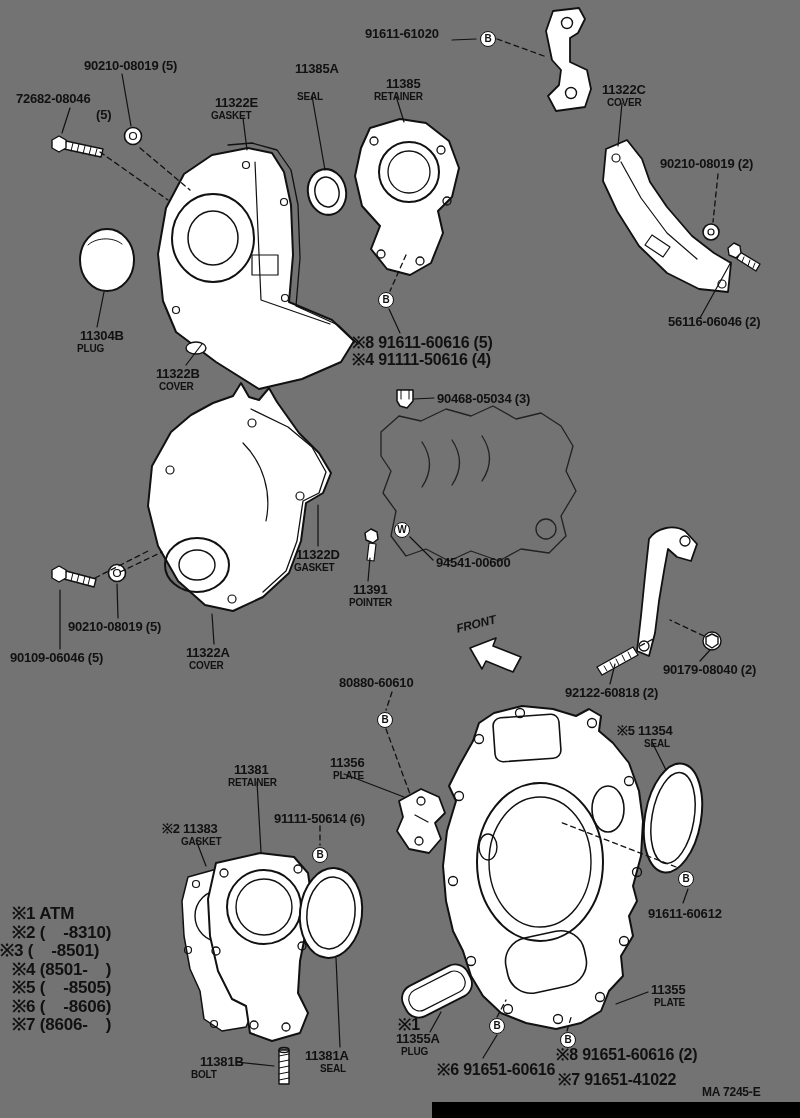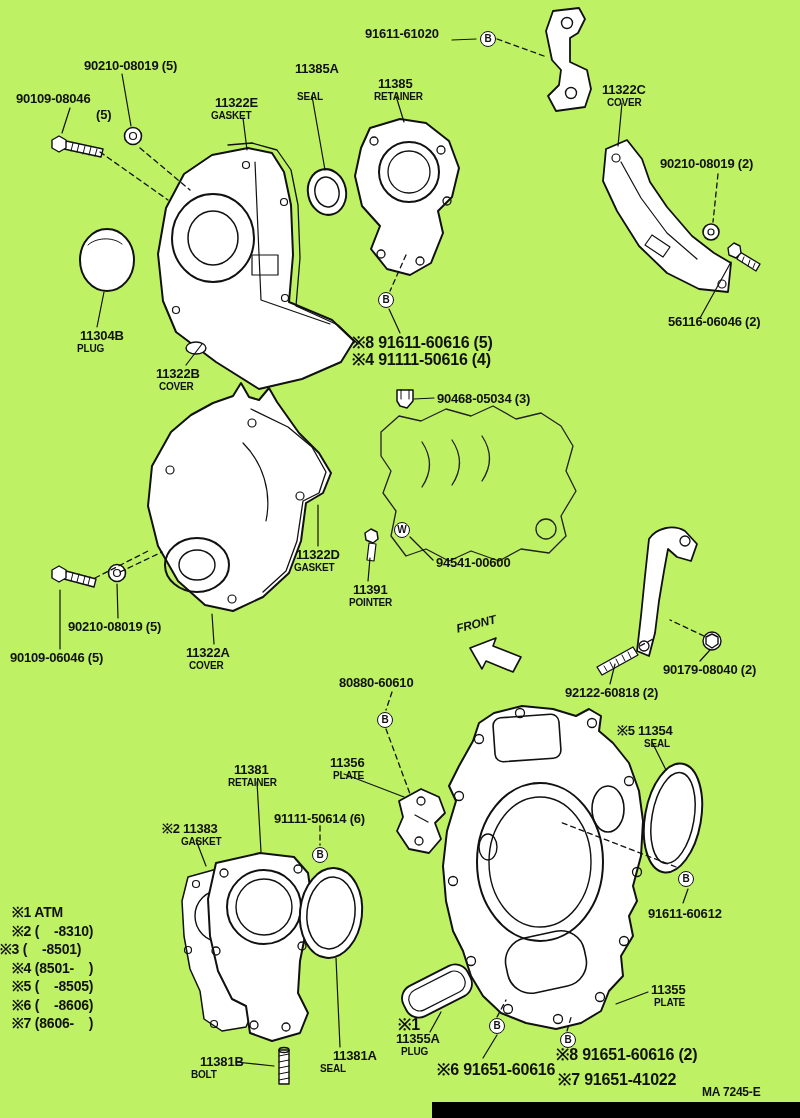--- a/index.html
+++ b/index.html
@@ -1,24 +1,24 @@
 <!DOCTYPE html>
 <html><head>
 <meta charset="utf-8">
 <style>
   *{margin:0;padding:0;box-sizing:border-box}
   html,body{background:#e9e9e9}
-  #stage{position:relative;width:800px;height:1118px;margin:0 auto;background:#bef264;
+  #stage{position:relative;width:800px;height:1118px;margin:0 auto;background:#737373;
          font-family:"Liberation Sans",sans-serif;color:#111;overflow:hidden}
   #linework{position:absolute;left:0;top:0}
   .lbl{position:absolute;font-weight:bold;font-size:13px;letter-spacing:-.2px;
        white-space:pre;color:#111;line-height:1.05}
   .sub{font-size:10px}
   .note{font-size:16px}
-  .legend{font-size:14px}
+  .legend{font-size:17px}
   .front{font-style:italic;font-size:12px;transform:rotate(-14deg);transform-origin:left top}
   .doc{font-size:12px}
   .csym{position:absolute;width:16px;height:16px;border:1.7px solid #111;border-radius:50%;
         background:#fff;font-size:10px;font-weight:bold;display:flex;align-items:center;
         justify-content:center;line-height:1}
   #bottombar{position:absolute;left:432px;top:1102px;width:368px;height:16px;background:#000}
 </style>
 </head>
 <body>
 
@@ -249,27 +249,27 @@
     <g stroke-width="1.3" stroke-dasharray="5 4">
       <path d="M497,39 L544,56 M140,148 L190,190 M100,152 L168,200 M718,174 L713,222
                M406,255 L390,291 M392,692 L386,710 M386,729 L410,794 M320,826 L320,845
                M676,867 L560,822 M497,1017 L506,1000 M567,1031 L572,1014
                M95,578 L150,550 M120,572 L162,552 M704,636 L670,620 M640,646 L655,638"></path>
     </g>
   </svg>
 
   <div class="lbl" style="left:365px;top:27px">91611-61020</div>
   <div class="lbl" style="left:84px;top:59px">90210-08019 (5)</div>
-  <div class="lbl" style="left:16px;top:92px">90109-08046</div>
+  <div class="lbl" style="left:16px;top:92px">72682-08046</div>
   <div class="lbl" style="left:96px;top:108px">(5)</div>
   <div class="lbl" style="left:215px;top:96px">11322E</div>
   <div class="lbl sub" style="left:211px;top:111px">GASKET</div>
   <div class="lbl" style="left:295px;top:62px">11385A</div>
   <div class="lbl sub" style="left:297px;top:92px">SEAL</div>
-  <div class="lbl" style="left:378px;top:77px">11385</div>
+  <div class="lbl" style="left:386px;top:77px">11385</div>
   <div class="lbl sub" style="left:374px;top:92px">RETAINER</div>
   <div class="lbl" style="left:602px;top:83px">11322C</div>
   <div class="lbl sub" style="left:607px;top:98px">COVER</div>
   <div class="lbl" style="left:660px;top:157px">90210-08019 (2)</div>
   <div class="lbl" style="left:80px;top:329px">11304B</div>
   <div class="lbl sub" style="left:77px;top:344px">PLUG</div>
   <div class="lbl" style="left:668px;top:315px">56116-06046 (2)</div>
   <div class="lbl" style="left:156px;top:367px">11322B</div>
   <div class="lbl sub" style="left:159px;top:382px">COVER</div>
   <div class="lbl note" style="left:352px;top:335px">※8 91611-60616 (5)</div>
@@ -306,21 +306,21 @@
   <div class="lbl legend" style="left:12px;top:998px">※6 (    -8606)</div>
   <div class="lbl legend" style="left:12px;top:1016px">※7 (8606-    )</div>
 
   <div class="lbl" style="left:651px;top:983px">11355</div>
   <div class="lbl sub" style="left:654px;top:998px">PLATE</div>
   <div class="lbl note" style="left:398px;top:1017px">※1</div>
   <div class="lbl" style="left:396px;top:1032px">11355A</div>
   <div class="lbl sub" style="left:401px;top:1047px">PLUG</div>
   <div class="lbl" style="left:200px;top:1055px">11381B</div>
   <div class="lbl sub" style="left:191px;top:1070px">BOLT</div>
-  <div class="lbl" style="left:333px;top:1049px">11381A</div>
+  <div class="lbl" style="left:305px;top:1049px">11381A</div>
   <div class="lbl sub" style="left:320px;top:1064px">SEAL</div>
   <div class="lbl note" style="left:437px;top:1062px">※6 91651-60616</div>
   <div class="lbl note" style="left:556px;top:1047px">※8 91651-60616 (2)</div>
   <div class="lbl note" style="left:558px;top:1072px">※7 91651-41022</div>
   <div class="lbl front" style="left:455px;top:623px">FRONT</div>
   <div class="lbl doc" style="left:702px;top:1086px">MA 7245-E</div>
 
   <div class="csym" style="left:480px;top:31px">B</div>
   <div class="csym" style="left:378px;top:292px">B</div>
   <div class="csym" style="left:394px;top:522px">W</div>

